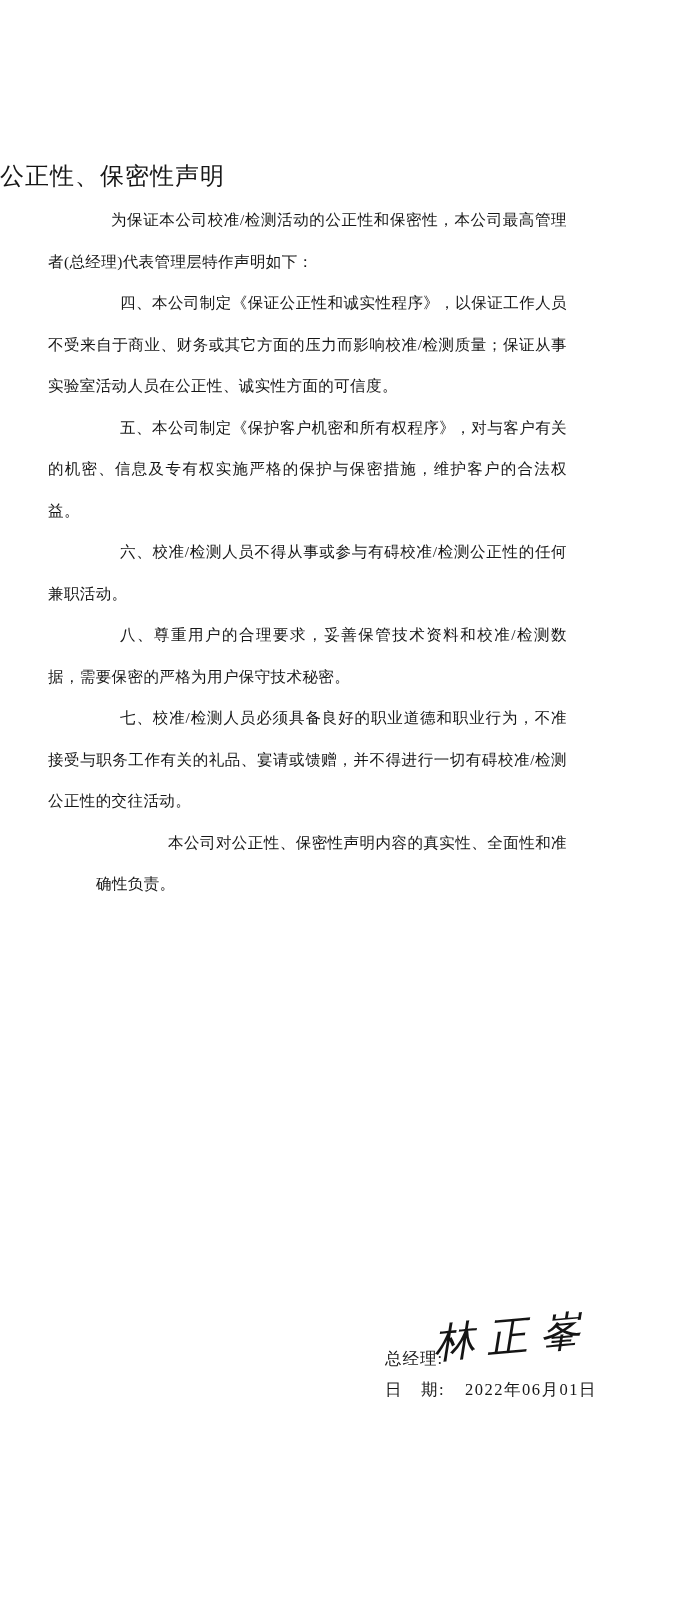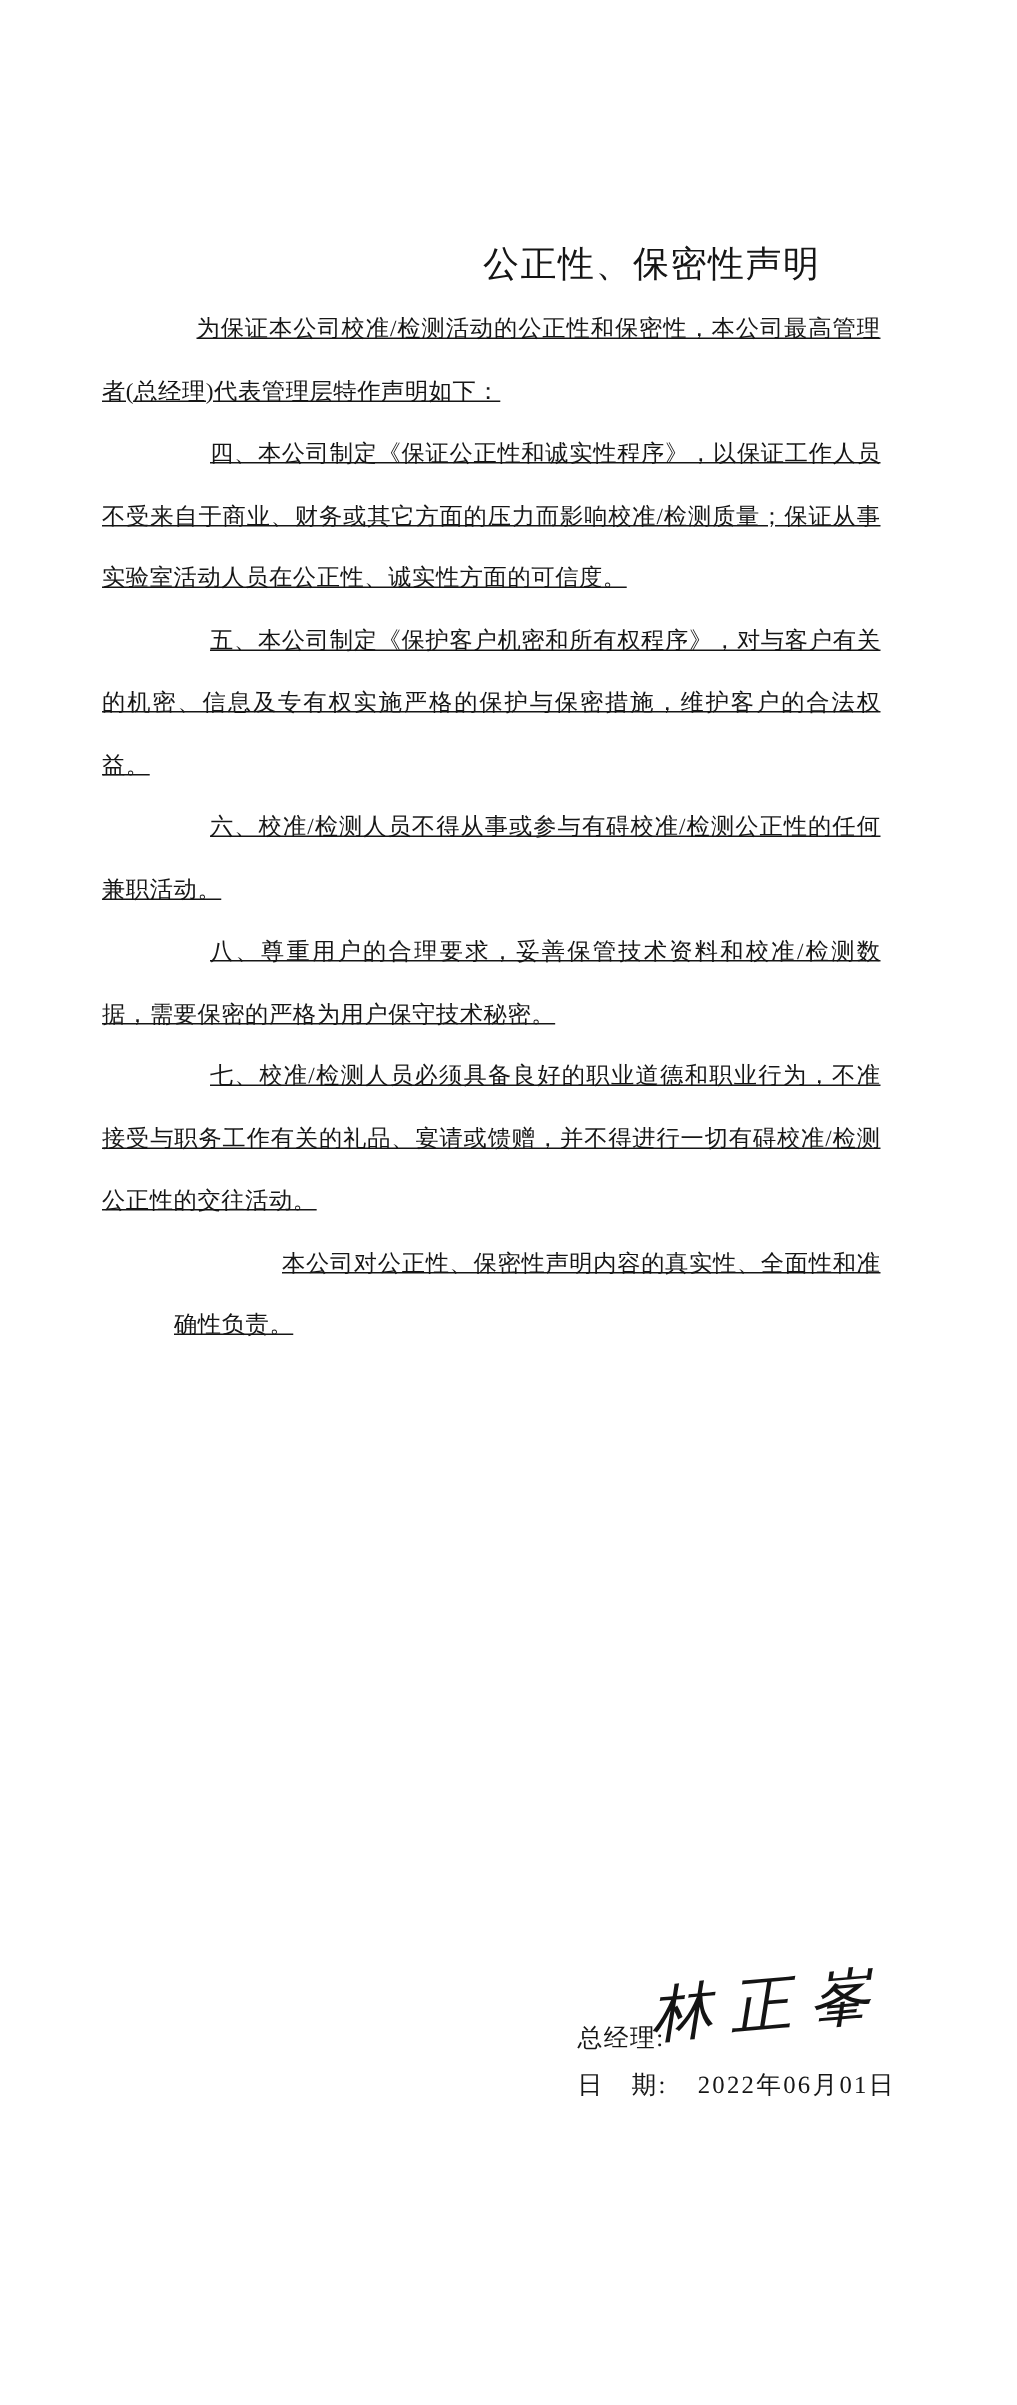--- a/index.html
+++ b/index.html
@@ -15,32 +15,31 @@
     background: #ffffff;
     color: #161616;
     font-family: "Liberation Serif", "DejaVu Serif", serif;
     overflow: hidden;
   }
   .doc-title {
     position: absolute;
     top: 144px;
     left: 0;
     width: 547px;
-    text-align: right;
+    text-align: left;
     font-size: 24px;
     font-weight: 500;
     letter-spacing: 1px;
     white-space: nowrap;
   }
   .content {
     position: absolute;
     top: 199px;
-    left: 68px;
+    left: 48px;
     width: 519px;
-    text-decoration: underline;
   }
   .para {
     margin: 0;
     font-size: 15.5px;
     line-height: 41.5px;
     text-align: justify;
     text-justify: inter-ideograph;
     letter-spacing: 0.4px;
   }
   .p-intro   { text-indent: 63px; }

